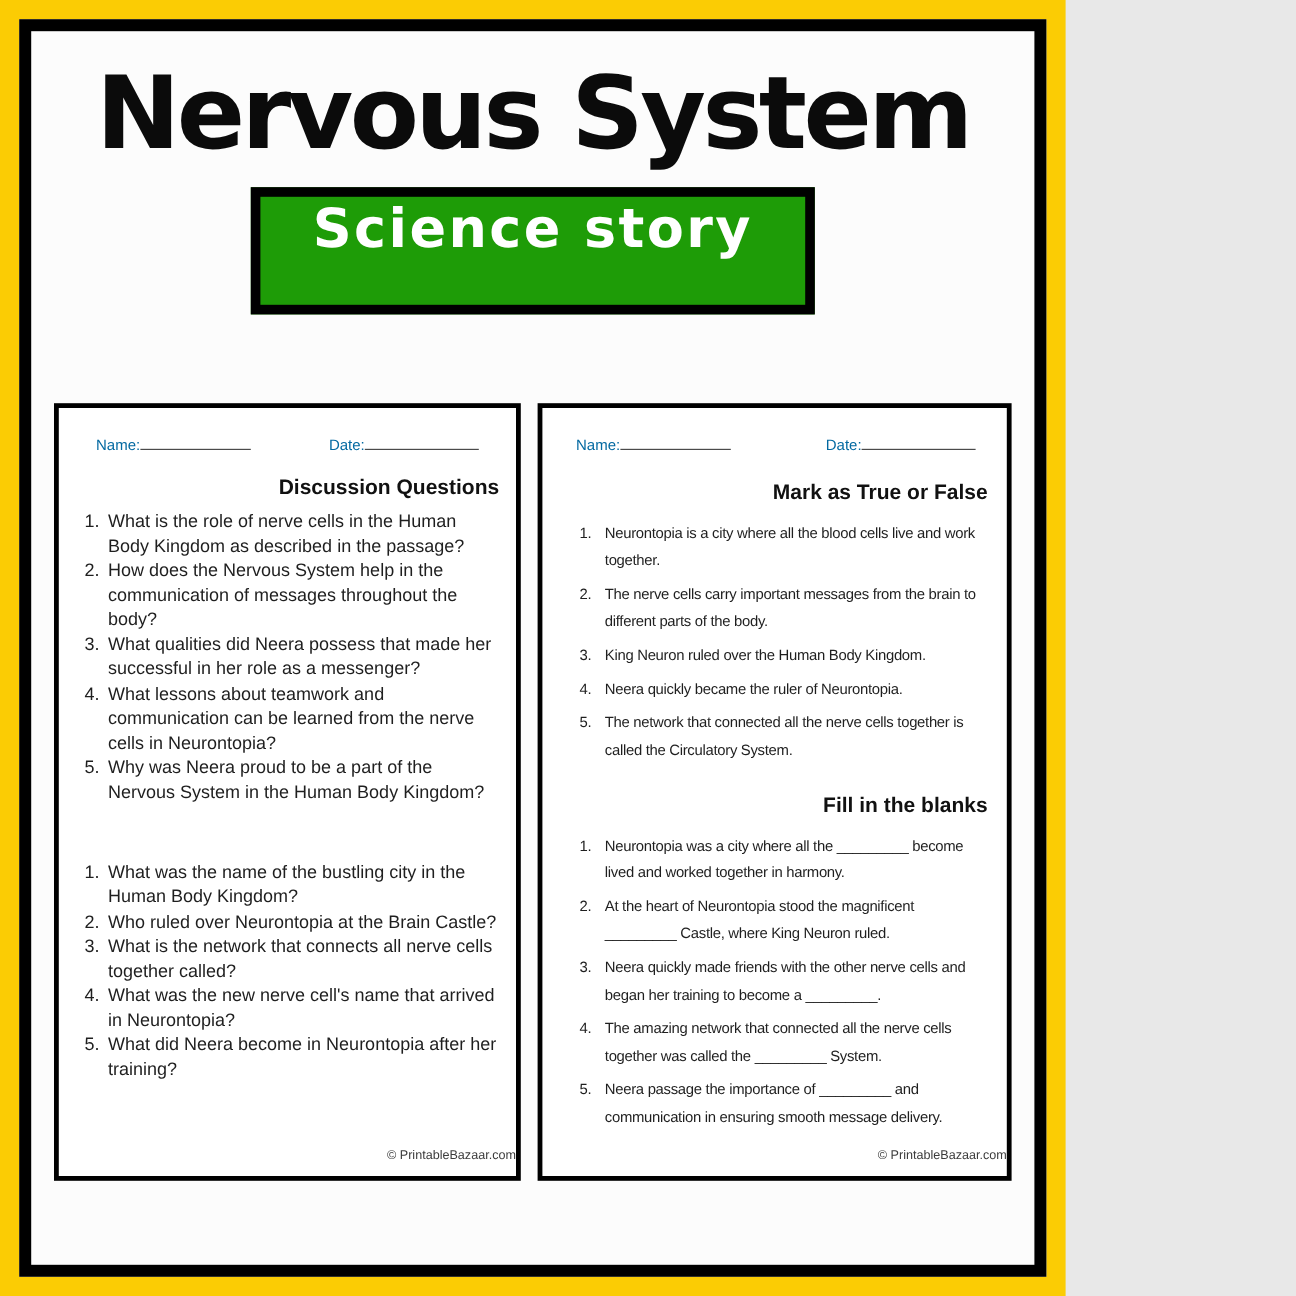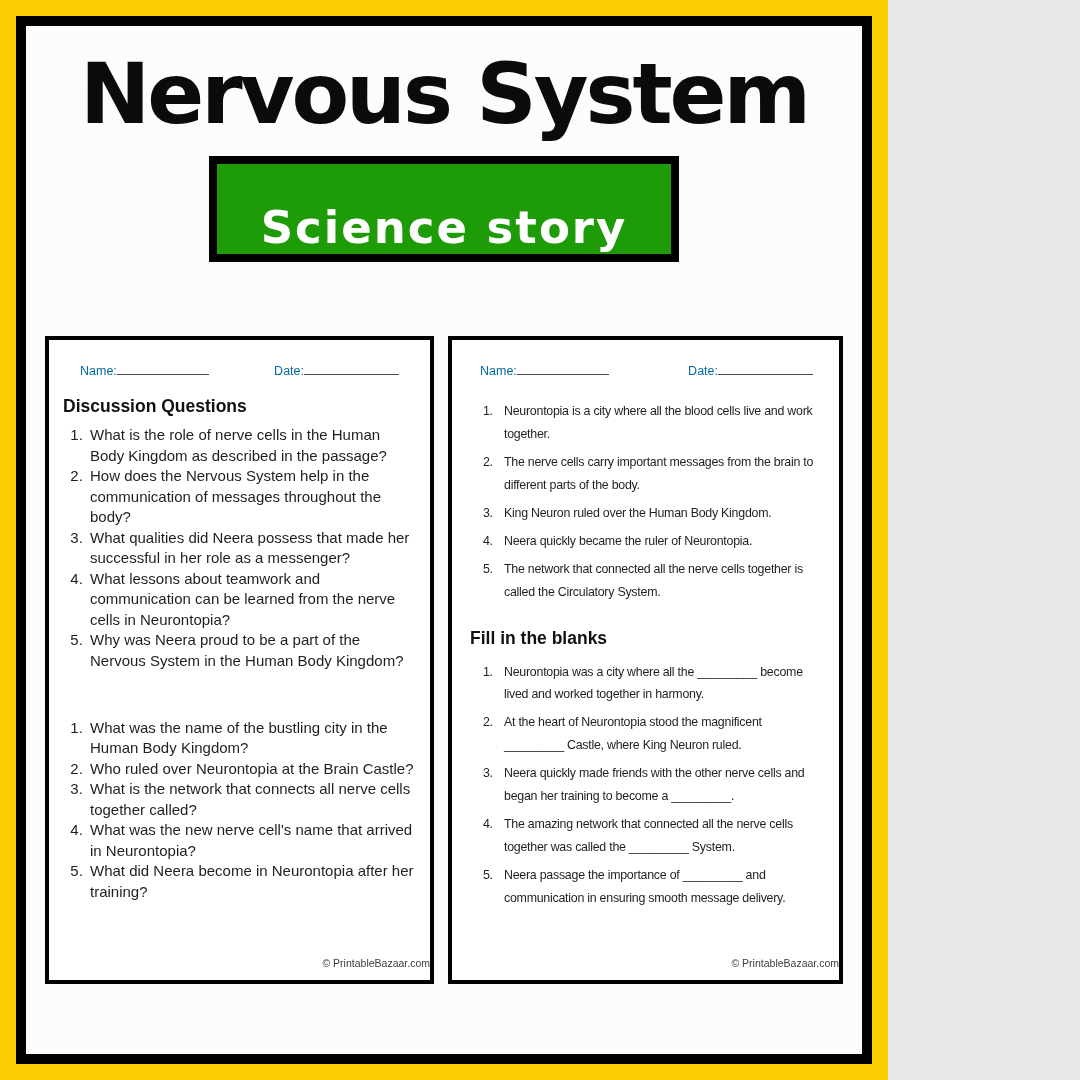--- a/index.html
+++ b/index.html
@@ -29,21 +29,21 @@
     font-size: 84px;
     line-height: 1;
     letter-spacing: -3px;
     color: #0b0b0b;
   }
   .banner {
     width: 470px; height: 106px;
     margin: 20px auto 0;
     background: #1E9C07;
     border: 8px solid #000;
-    display: flex; align-items: flex-end; justify-content: center;
+    display: flex; align-items: flex-start; justify-content: center;
   }
   .banner-text {
     font-family: "DejaVu Sans", sans-serif;
     color: #ffffff;
     font-size: 45px;
     font-weight: 600;
     letter-spacing: 2px;
   }
   .pages {
     display: flex;
@@ -71,21 +71,21 @@
   .uline {
     display: inline-block;
     height: 11px;
     border-bottom: 1.5px solid #4a4a4a;
   }
   .uline-name { width: 92px; }
   .uline-date { width: 95px; }
 
   .section-heading {
     margin: 0;
-    text-align: left;
+    text-align: right;
     font-size: 17.5px;
     font-weight: bold;
     color: #111;
   }
   .page-left  .sections { margin-top: 18px; }
   .page-right .sections { margin-top: 22px; }
   .page-left  .section + .section { margin-top: 46px; }
   .page-right .section + .section { margin-top: 24px; }
 
   ol.qlist { margin: 8px 0 0; }
@@ -178,20 +178,21 @@
           <div>
             <span>Name:</span><span class="uline uline-name"></span>
           </div>
           <div>
             <span>Date:</span><span class="uline uline-date"></span>
           </div>
         </div>
         <div class="sections">
 
             <div class="section">
+              <h2 class="section-heading">Mark as True or False</h2>
               <ol class="qlist">
 
                   <li>Neurontopia is a city where all the blood cells live and work together.</li>
 
                   <li>The nerve cells carry important messages from the brain to different parts of the body.</li>
 
                   <li>King Neuron ruled over the Human Body Kingdom.</li>
 
                   <li>Neera quickly became the ruler of Neurontopia.</li>
 

